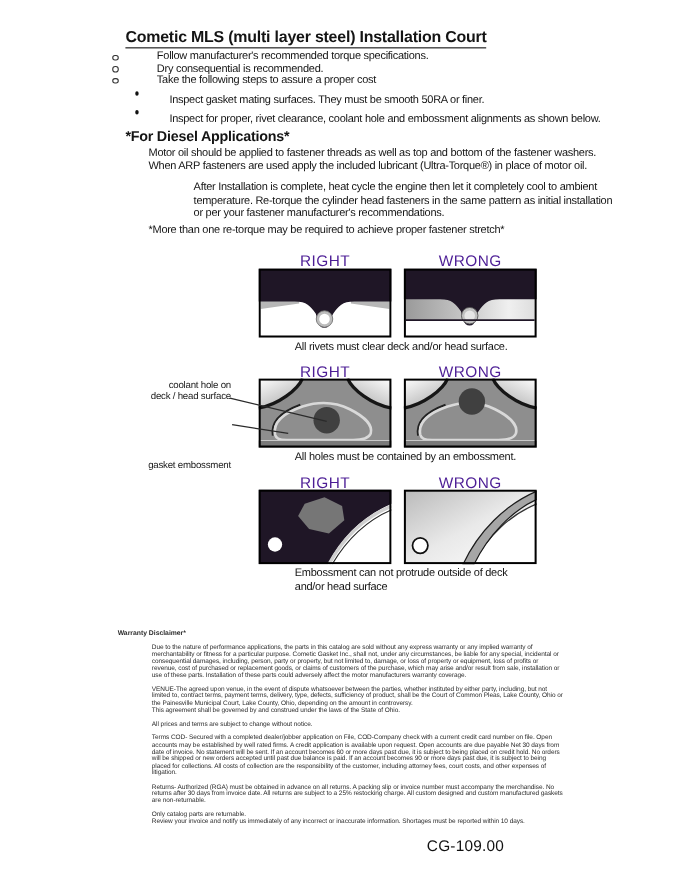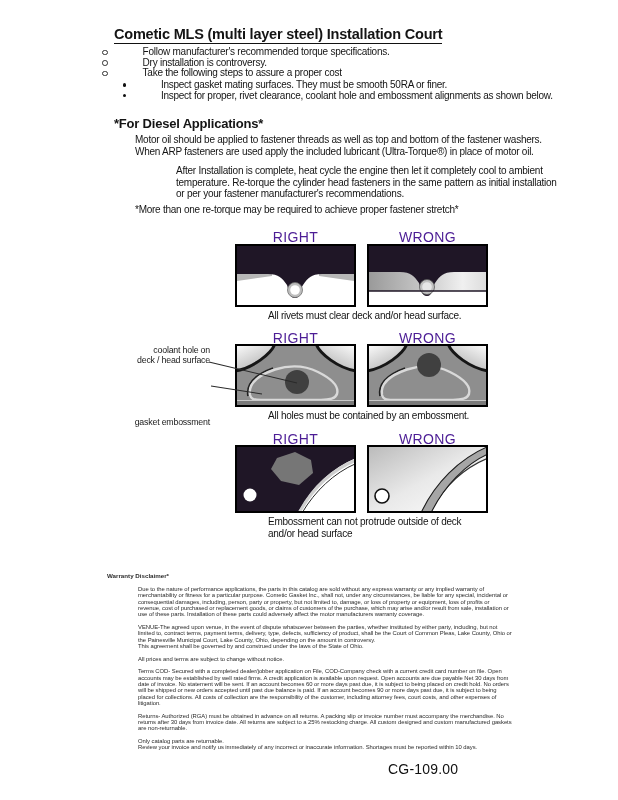--- a/index.html
+++ b/index.html
@@ -10,21 +10,21 @@
   .prelines { white-space:pre-line;padding-left:31px; }
 
   .title {
     position:absolute; left:114px; top:26px;
     font-size:14.5px; font-weight:bold; letter-spacing:-0.2px;
     border-bottom:1.6px solid #111; padding-bottom:1px;
   }
 
   .tips { position:absolute; left:102px; top:47px; width:500px; font-size:10px; letter-spacing:-0.25px; }
   .tip { display:flex; align-items:flex-start; line-height:10.6px; margin-bottom:0; }
-  .tip.sub { padding-left:21px; }
+  .tip.sub { padding-left:21px;flex-direction:column; }
   .tip.sub.first { margin-top:1.5px; }
   .ob { flex:0 0 auto; width:3.6px; height:3.6px; border:1px solid #333; border-radius:50%; margin:2.6px 4px 0 0; }
   .fb { flex:0 0 auto; width:3.4px; height:3.4px; background:#111; border-radius:50%; margin:3px 3.5px 0 0; }
 
   .h2 { position:absolute; left:114px; top:116px; font-size:13px; font-weight:bold; letter-spacing:-0.2px; }
   .para { position:absolute; left:104px; width:492px; font-size:10px; line-height:11.7px; letter-spacing:-0.25px; }
   .p1 { top:134px; }
   .p2 { top:165px;margin-left:41px; }
   .p3 { top:204px; }
 
@@ -48,21 +48,21 @@
 
   <div class="title">Cometic MLS (multi layer steel) Installation Court</div>
 
   <div class="tips">
     <div class="tip">
       <span class="ob"></span>
       <span class="prelines">Follow manufacturer's recommended torque specifications.</span>
     </div>
     <div class="tip">
       <span class="ob"></span>
-      <span class="prelines">Dry installation is controversy.</span>
+      <span class="prelines">Dry consequential is recommended.</span>
     </div>
     <div class="tip">
       <span class="ob"></span>
       <span class="prelines">Take the following steps to assure a proper cost</span>
     </div>
     <div class="tip sub first">
       <span class="fb"></span>
       <span class="prelines">Inspect gasket mating surfaces.  They must be smooth 50RA or finer.</span>
     </div>
     <div class="tip sub">

